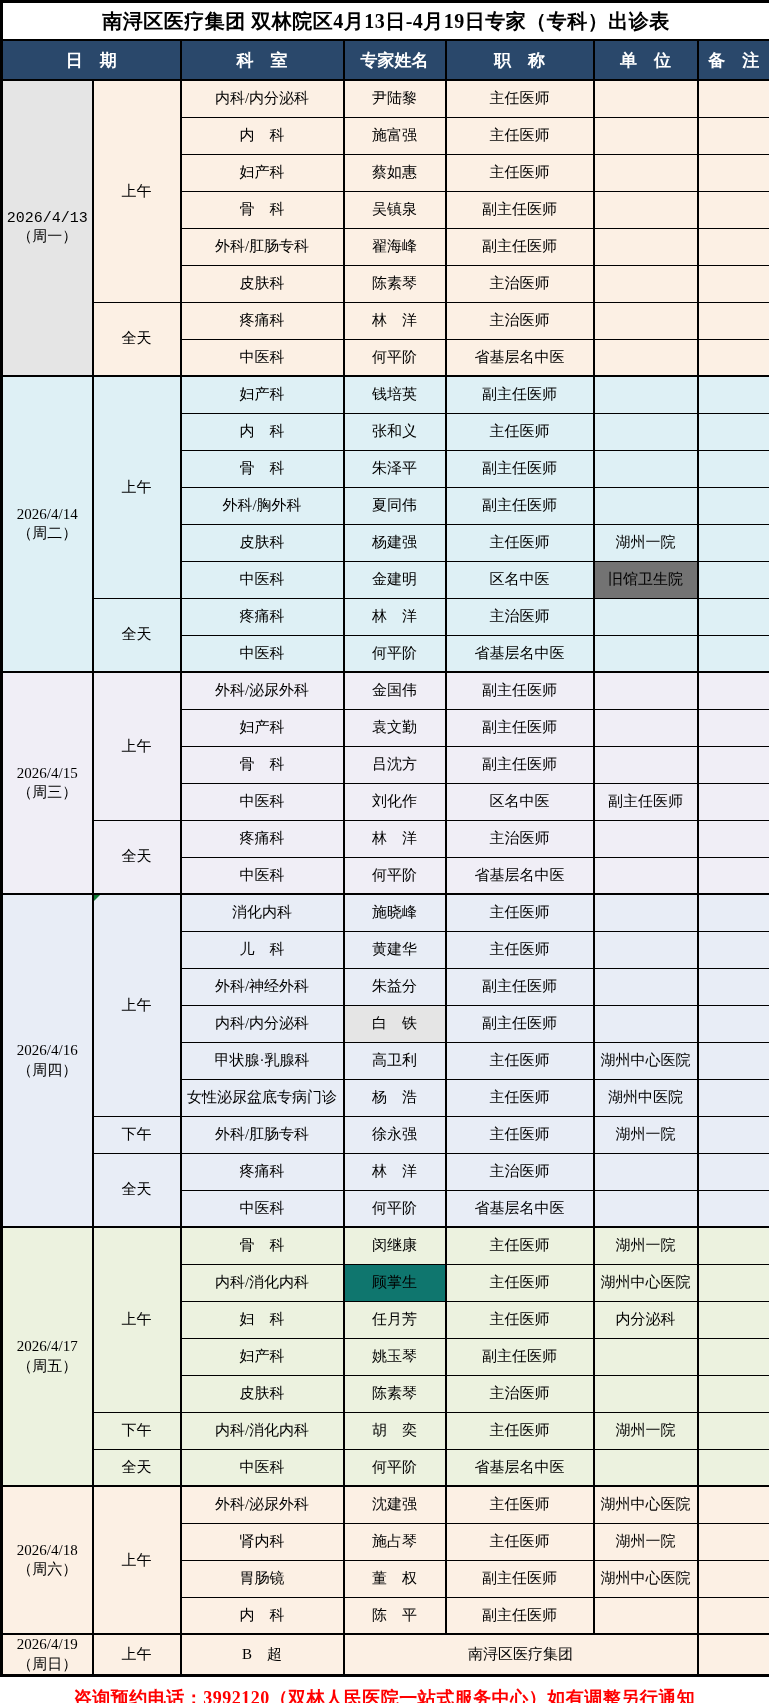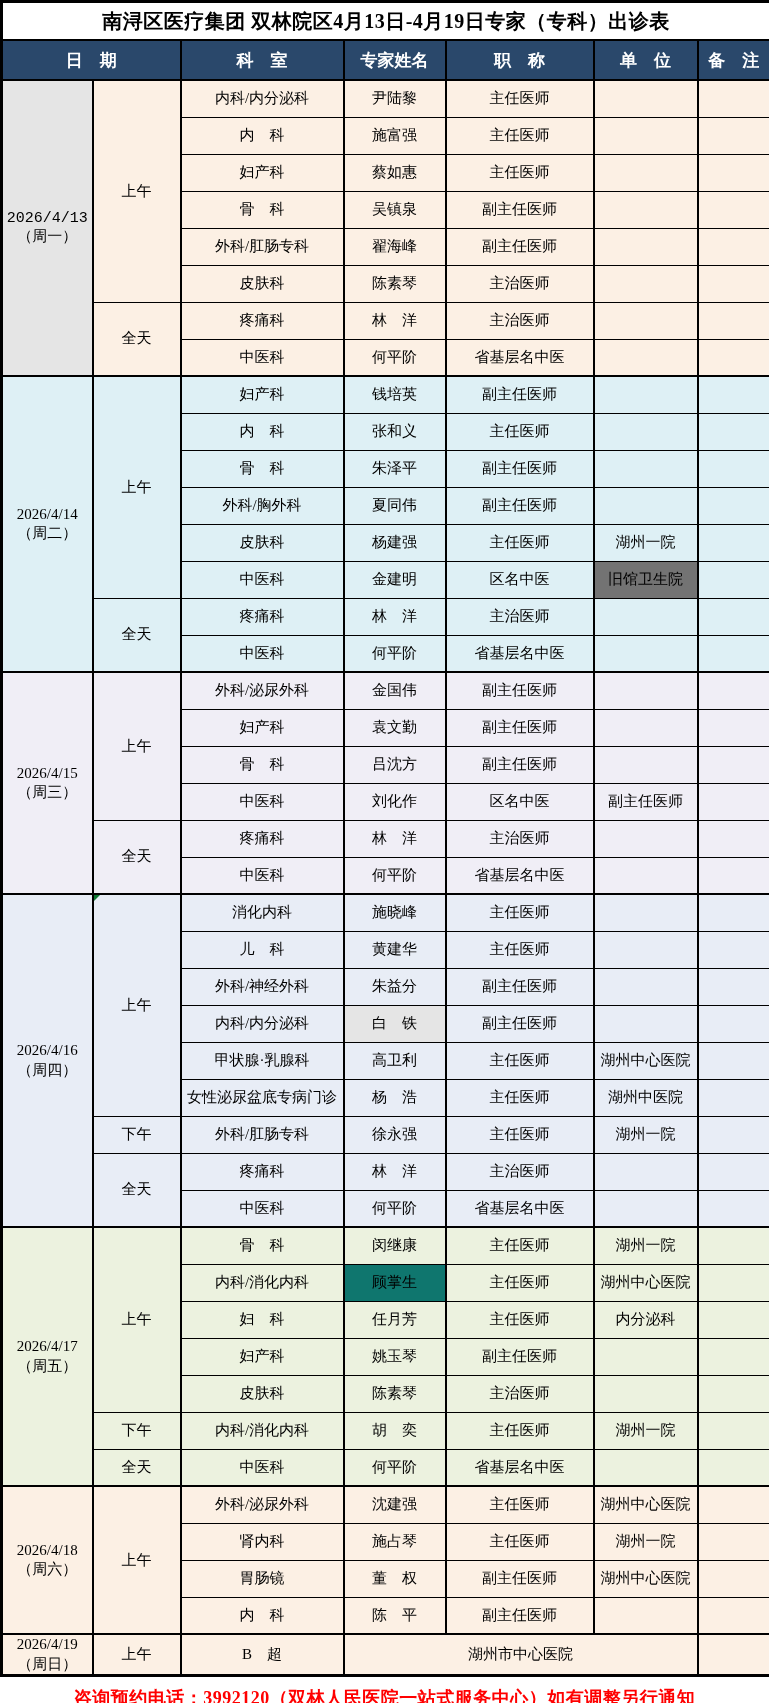--- a/index.html
+++ b/index.html
@@ -437,19 +437,19 @@
           <td class="cell" style="background: rgb(252, 240, 228);"></td>
           <td class="cell" style="background: rgb(252, 240, 228);"></td>
         </tr>
         <tr class="data-row block-top">
           <td class="cell" style="background: rgb(252, 240, 228); margin-top: 20px;">
             <div class="date-line">2026/4/19</div>
             <div class="date-line">（周日）</div>
           </td>
           <td class="cell session-cell" style="background: rgb(252, 240, 228);">上午</td>
           <td class="cell" style="background: rgb(252, 240, 228);">B　超</td>
-          <td class="cell" colspan="3" style="background: rgb(252, 240, 228);">湖州市中心医院</td>
+          <td class="cell" colspan="3" style="background: rgb(252, 240, 228);">南浔区医疗集团</td>
           <td class="cell" style="background: rgb(252, 240, 228);"></td>
         </tr>
       </tbody>
   </table>
   <div class="footer">咨询预约电话：3992120（双林人民医院一站式服务中心）如有调整另行通知</div>
 </div>
 
 </body></html>

